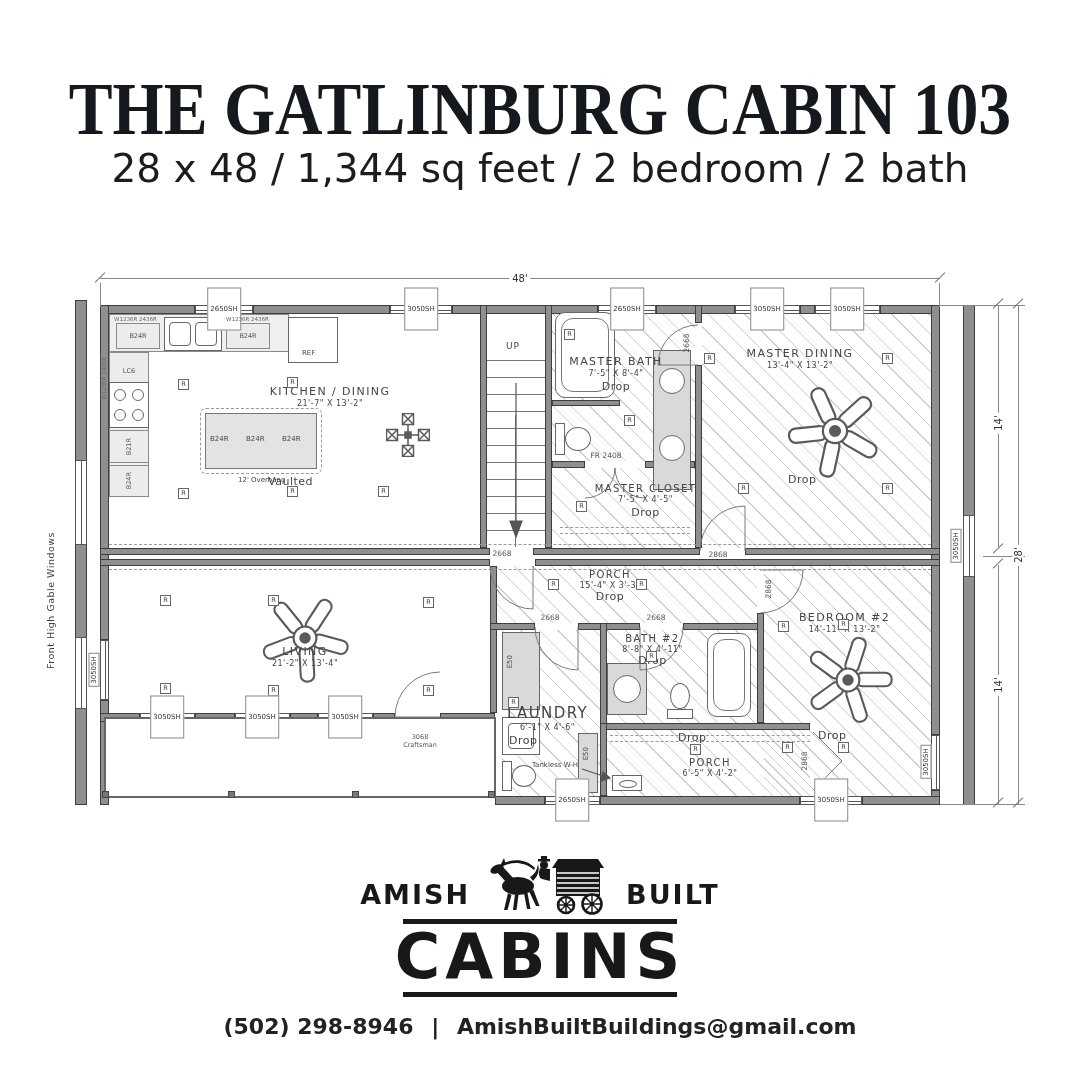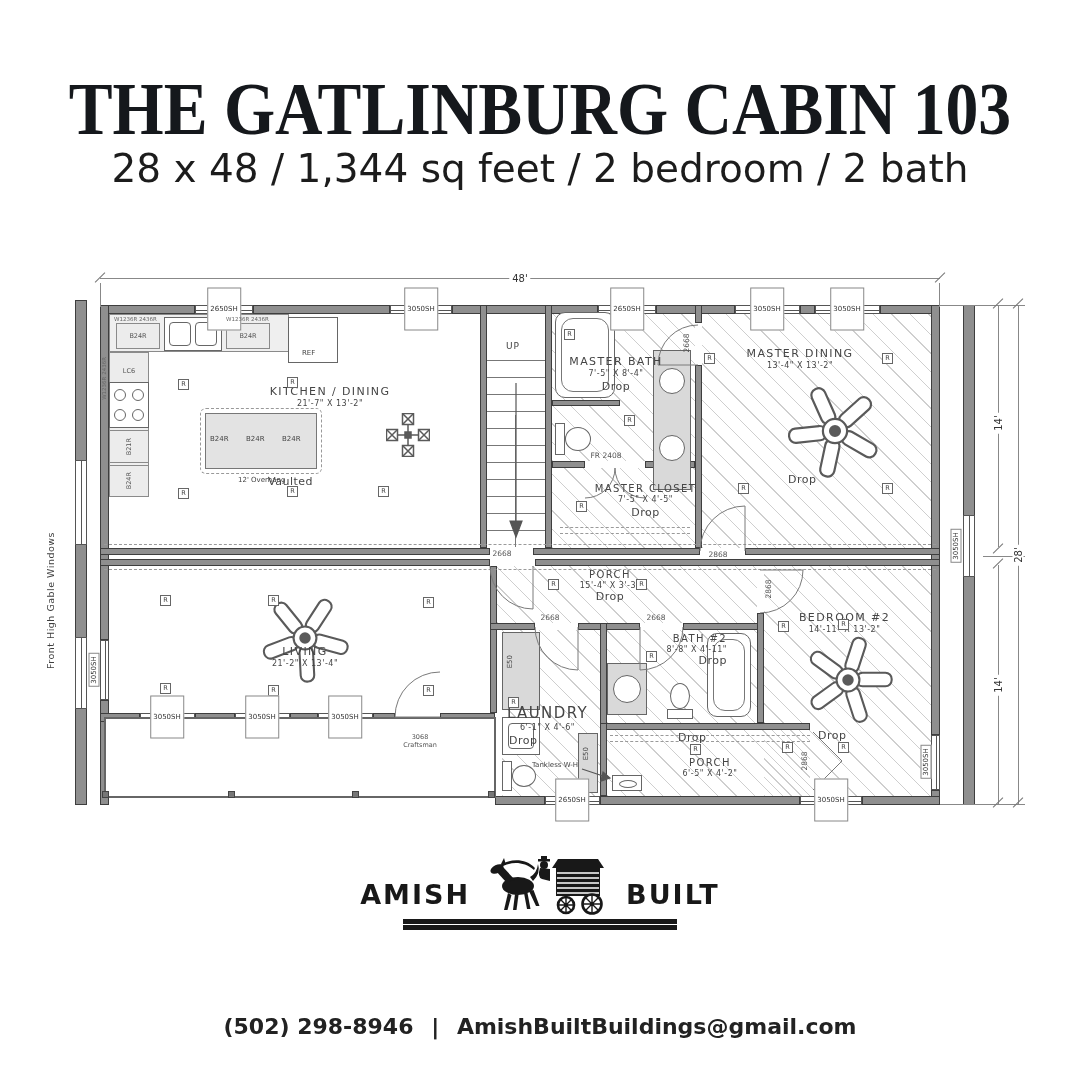--- a/index.html
+++ b/index.html
@@ -355,21 +355,21 @@
     </div>
     <div class="room" style="left:190px;top:380px;width:150px;">
       <div class="nm">LIVING</div>
         <div class="dm">21'-2" X 13'-4"</div>
     </div>
     <div class="room" style="left:455px;top:418px;width:105px;">
       <div class="nm" style="font-size:15px;margin-top:21px;">LAUNDRY</div>
         <div class="dm">6'-1" X 4'-6"</div>
         <div class="dp" style="text-align:left;margin-left:14px;">Drop</div>
     </div>
-    <div class="room" style="left:582px;top:368px;width:105px;text-align:right;">
+    <div class="room" style="left:560px;top:368px;width:105px;">
       <div class="nm" style="font-size:10px;">BATH #2</div>
         <div class="dm">8'-8" X 4'-11"</div>
         <div class="dp" style="margin-top:0;">Drop</div>
     </div>
     <span class="drop" style="left:638px;top:466px;">Drop</span>
     <div class="room" style="left:600px;top:492px;width:140px;">
       <div class="nm" style="font-size:10px;">PORCH</div>
         <div class="dm">6'-5" X 4'-2"</div>
     </div>
     <div class="room" style="left:722px;top:346px;width:165px;">
@@ -482,20 +482,21 @@
           <path d="M110,38.5 V57.5 M100.5,48 H119.5 M103.5,41.5 L116.5,54.5 M116.5,41.5 L103.5,54.5"></path>
         </g>
         <g fill="#181818">
             <circle cx="84" cy="49" r="2"></circle>
             <circle cx="110" cy="48" r="2"></circle>
           </g>
       </svg>
       <span class="logo-word">BUILT</span>
     </div>
     <div class="logo-rule"></div>
+    <div class="logo-brand">CABINS</div>
     <div class="logo-rule b"></div>
   </div>
 
   <div class="footer">
     <span>(502) 298-8946</span>
     <span style="margin:0 10px;">|</span>
     <span>AmishBuiltBuildings@gmail.com</span>
   </div>
 </div>
 

